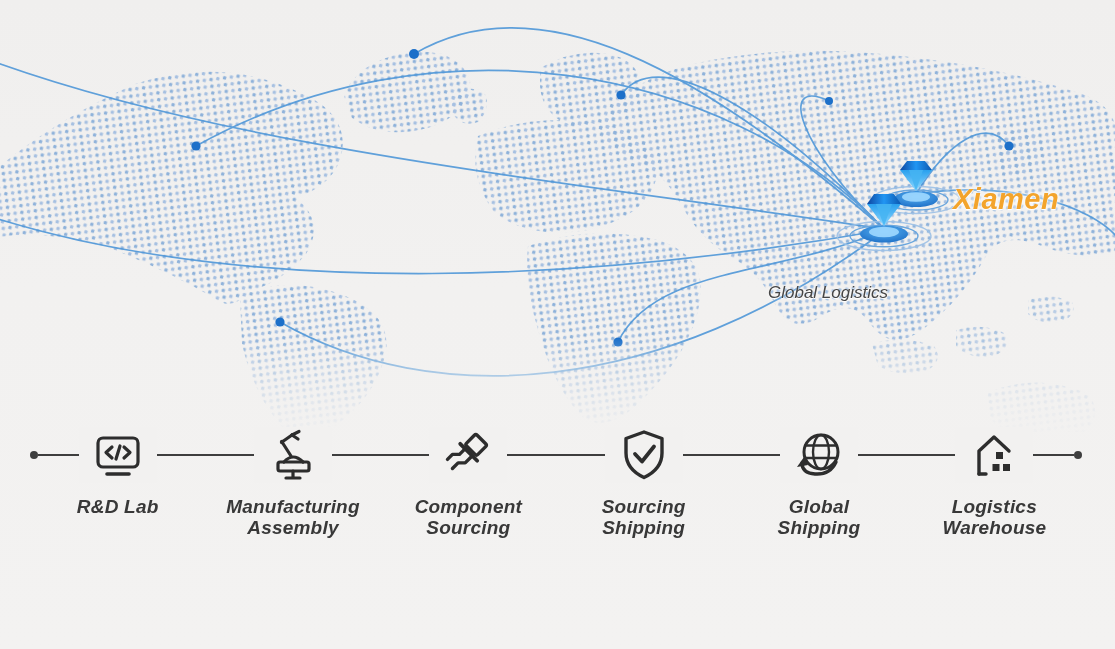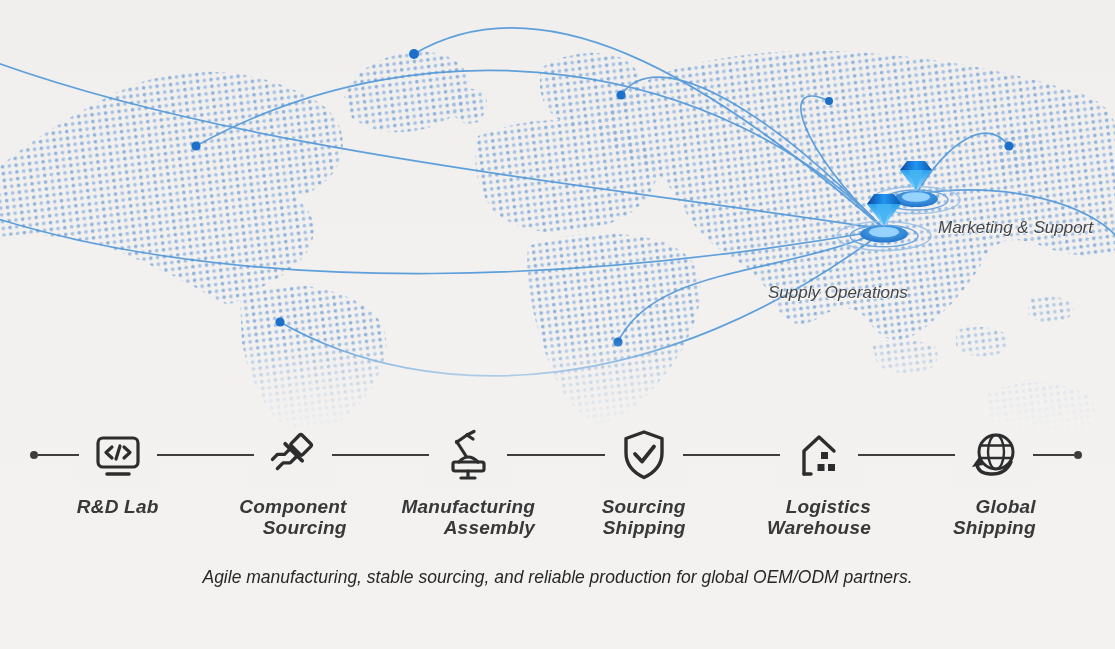--- a/index.html
+++ b/index.html
@@ -38,21 +38,21 @@
   .step{display:flex;flex-direction:column;align-items:center;}
   .icon{
     margin-top:7px;background:#f2f1f0;padding:0 11px;position:relative;z-index:2;
     display:flex;align-items:center;justify-content:center;height:56px;
   }
   .icon svg{display:block;}
   .label{
     margin-top:13px;text-align:center;font-style:italic;font-weight:bold;
     font-size:19px;line-height:1.12;color:#383838;letter-spacing:.2px;
   }
-  .label span{display:block;text-align:right;}
+  .label span{display:block;}
   
   .footer{position:absolute;left:0;top:560px;width:100%;text-align:center;}
   .footer-title{
     font-style:italic;font-weight:bold;font-size:24.5px;color:#1b1b1b;letter-spacing:.2px;
   }
   .footer-subtitle{
     margin-top:7px;font-style:italic;font-size:17.5px;color:#272727;font-weight:500;
   }
 </style>
 </head>
@@ -151,57 +151,40 @@
       <ellipse cx="884" cy="234" rx="24" ry="8.6" fill="url(#plat)"></ellipse>
       <ellipse cx="884" cy="232" rx="15" ry="5.2" fill="#9fd8ff" opacity="0.9"></ellipse>
       <g transform="translate(884,206)">
         <polygon points="-17,-2 17,-2 10,-12 -10,-12" fill="url(#gtop)"></polygon>
         <polygon points="-17,-2 17,-2 0,20" fill="url(#gbot)"></polygon>
         <polygon points="-8,-2 8,-2 0,20" fill="#45b4f2" opacity="0.85"></polygon>
       </g>
     </g>
   </svg>
 
-  <div class="loc-sub xiamen-sub">Marketing &amp; Support</div>
-  <div class="loc-sub hk-sub">Supply Operations</div>
+  <div class="loc-name xiamen-name">Xiamen</div>
+  <div class="loc-sub hk-sub">Global Logistics</div>
 
   <div class="pipeline">
     <div class="pipe-line"></div>
     <div class="steps">
 
       <div class="step">
         <div class="icon">
           <svg width="56" height="56" viewBox="0 0 56 56" fill="none" stroke="#2d2d2d" stroke-width="3.2" stroke-linecap="round" stroke-linejoin="round">
             <rect x="8" y="11" width="40" height="29" rx="5"></rect>
             <polyline points="22,20 16,25.5 22,31"></polyline>
             <line x1="26" y1="32" x2="30" y2="19"></line>
             <polyline points="34,20 40,25.5 34,31"></polyline>
             <line x1="17" y1="47" x2="39" y2="47" stroke-width="3.6"></line>
           </svg>
         </div>
         <div class="label">
           <span>R&amp;D Lab</span>
           <span></span>
-        </div>
-      </div>
-
-      <div class="step">
-        <div class="icon">
-          <svg width="56" height="56" viewBox="0 0 56 56" fill="none" stroke="#2d2d2d" stroke-width="3.4" stroke-linecap="round" stroke-linejoin="round">
-            <g transform="rotate(45 28 26)">
-              <rect x="20" y="7" width="16" height="15" rx="2"></rect>
-              <line x1="16" y1="25" x2="40" y2="25" stroke-width="3.8"></line>
-              <polyline points="23,27 23,33 18,38 18,45"></polyline>
-              <polyline points="33,27 33,35 28,40 28,48"></polyline>
-            </g>
-          </svg>
-        </div>
-        <div class="label">
-          <span>Component</span>
-          <span>Sourcing</span>
         </div>
       </div>
 
       <div class="step">
         <div class="icon">
           <svg width="56" height="56" viewBox="0 0 56 56" fill="none" stroke="#2d2d2d" stroke-width="3.2" stroke-linecap="round" stroke-linejoin="round">
             <rect x="13" y="35" width="31" height="9" rx="2"></rect>
             <path d="M19,35 Q28,25 38,35"></path>
             <polyline points="26,29 17,15 27,8"></polyline>
             <path d="M27,8 L34,4.5"></path>
@@ -213,63 +196,79 @@
         </div>
         <div class="label">
           <span>Manufacturing</span>
           <span>Assembly</span>
         </div>
       </div>
 
       <div class="step">
         <div class="icon">
           <svg width="56" height="56" viewBox="0 0 56 56" fill="none" stroke="#2d2d2d" stroke-width="3.4" stroke-linecap="round" stroke-linejoin="round">
+            <g transform="rotate(45 28 26)">
+              <rect x="20" y="7" width="16" height="15" rx="2"></rect>
+              <line x1="16" y1="25" x2="40" y2="25" stroke-width="3.8"></line>
+              <polyline points="23,27 23,33 18,38 18,45"></polyline>
+              <polyline points="33,27 33,35 28,40 28,48"></polyline>
+            </g>
+          </svg>
+        </div>
+        <div class="label">
+          <span>Component</span>
+          <span>Sourcing</span>
+        </div>
+      </div>
+
+      <div class="step">
+        <div class="icon">
+          <svg width="56" height="56" viewBox="0 0 56 56" fill="none" stroke="#2d2d2d" stroke-width="3.4" stroke-linecap="round" stroke-linejoin="round">
             <path d="M28,5 L46,11.5 L46,26 Q46,42 28,50.5 Q10,42 10,26 L10,11.5 Z"></path>
             <polyline points="19,27 26,34.5 38,19.5" stroke-width="3.8"></polyline>
           </svg>
         </div>
         <div class="label">
           <span>Sourcing</span>
           <span>Shipping</span>
-        </div>
-      </div>
-
-      <div class="step">
-        <div class="icon">
-          <svg width="56" height="56" viewBox="0 0 56 56" fill="none" stroke="#2d2d2d" stroke-width="3.4" stroke-linecap="round" stroke-linejoin="round">
-            <path d="M13,47 L13,24 L28,10 L43,24"></path>
-            <path d="M13,47 L20,47"></path>
-            <rect x="30" y="25" width="7" height="7" fill="#2d2d2d" stroke="none"></rect>
-            <rect x="26.5" y="37" width="7" height="7" fill="#2d2d2d" stroke="none"></rect>
-            <rect x="37" y="37" width="7" height="7" fill="#2d2d2d" stroke="none"></rect>
-          </svg>
-        </div>
-        <div class="label">
-          <span>Logistics</span>
-          <span>Warehouse</span>
         </div>
       </div>
 
       <div class="step">
         <div class="icon">
           <svg width="56" height="56" viewBox="0 0 56 56" fill="none" stroke="#2d2d2d" stroke-width="3" stroke-linecap="round" stroke-linejoin="round">
             <circle cx="30" cy="25" r="17"></circle>
             <ellipse cx="30" cy="25" rx="8" ry="17" stroke-width="2.4"></ellipse>
             <line x1="14.5" y1="18.5" x2="45.5" y2="18.5" stroke-width="2.4"></line>
             <line x1="14" y1="31" x2="46" y2="31" stroke-width="2.4"></line>
             <path d="M45,35 Q39,48 24,47 Q11,46 11,36" stroke-width="3.4"></path>
             <polygon points="6,40 13,30 17,38" fill="#2d2d2d" stroke="none"></polygon>
           </svg>
         </div>
         <div class="label">
           <span>Global</span>
           <span>Shipping</span>
         </div>
       </div>
 
+      <div class="step">
+        <div class="icon">
+          <svg width="56" height="56" viewBox="0 0 56 56" fill="none" stroke="#2d2d2d" stroke-width="3.4" stroke-linecap="round" stroke-linejoin="round">
+            <path d="M13,47 L13,24 L28,10 L43,24"></path>
+            <path d="M13,47 L20,47"></path>
+            <rect x="30" y="25" width="7" height="7" fill="#2d2d2d" stroke="none"></rect>
+            <rect x="26.5" y="37" width="7" height="7" fill="#2d2d2d" stroke="none"></rect>
+            <rect x="37" y="37" width="7" height="7" fill="#2d2d2d" stroke="none"></rect>
+          </svg>
+        </div>
+        <div class="label">
+          <span>Logistics</span>
+          <span>Warehouse</span>
+        </div>
+      </div>
+
     </div>
   </div>
 
   <div class="footer">
-    <div class="footer-subtitle">Agile manufacturing, stable sourcing, and reliable production for global OEM/ODM partners.</div>
   </div>
 
 </div>
 
 </body></html>

